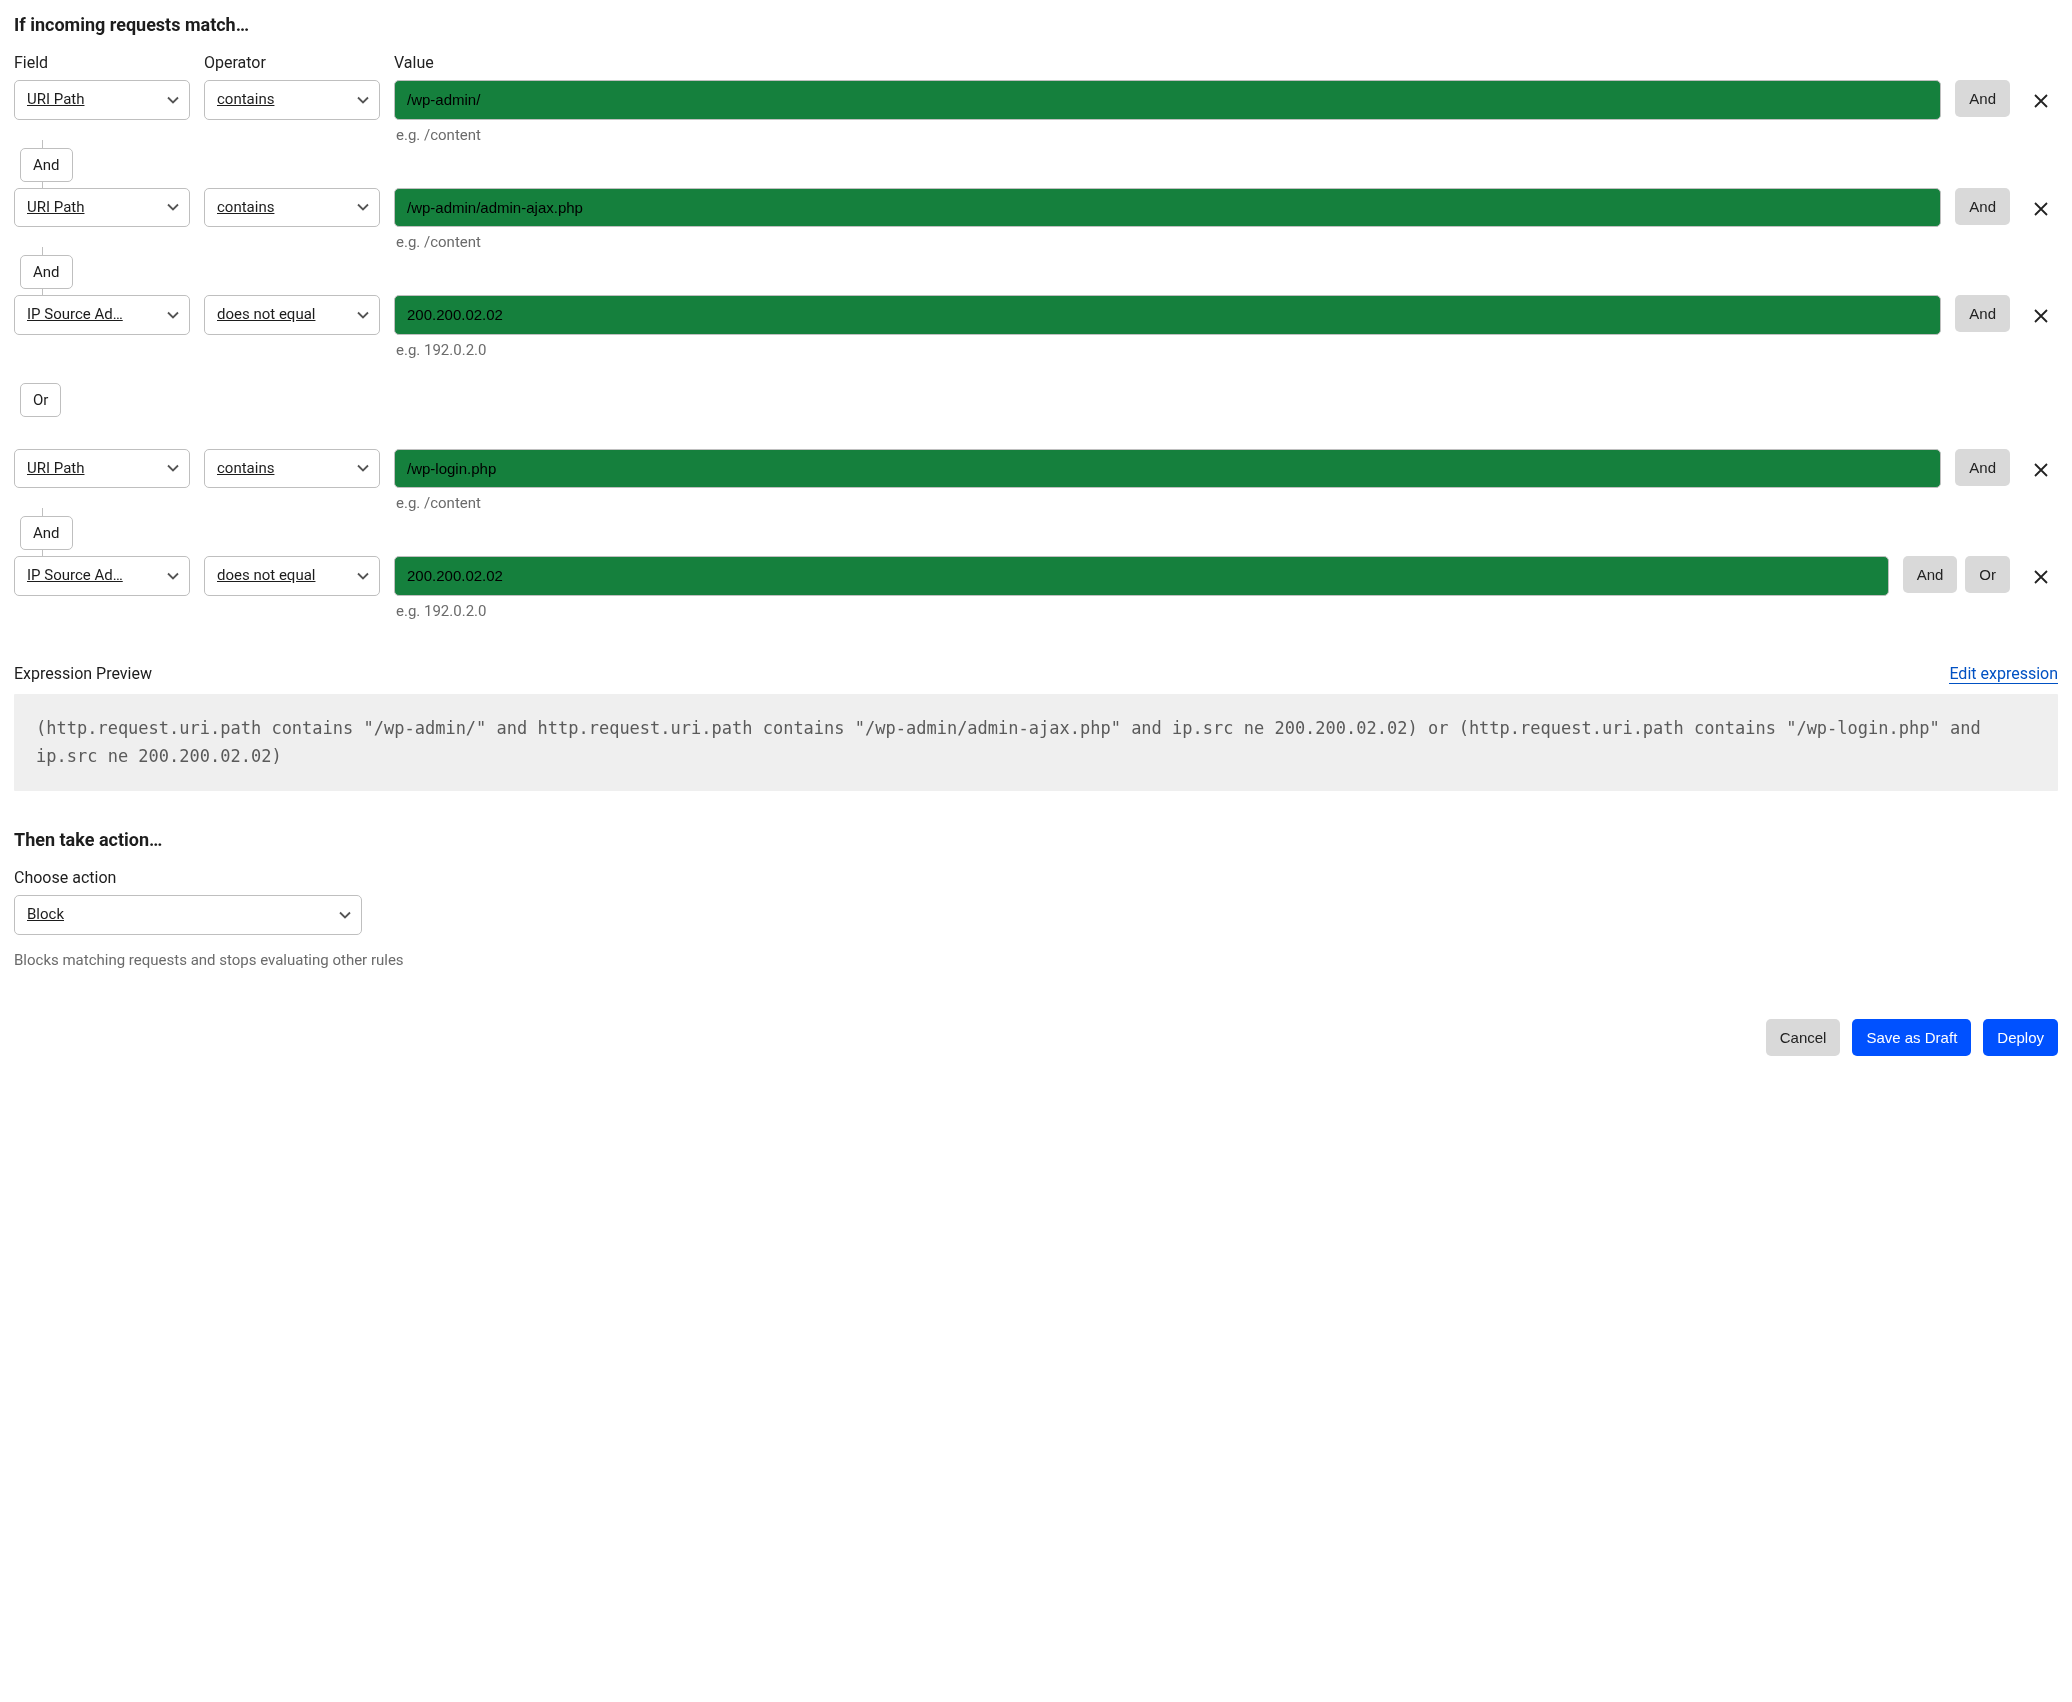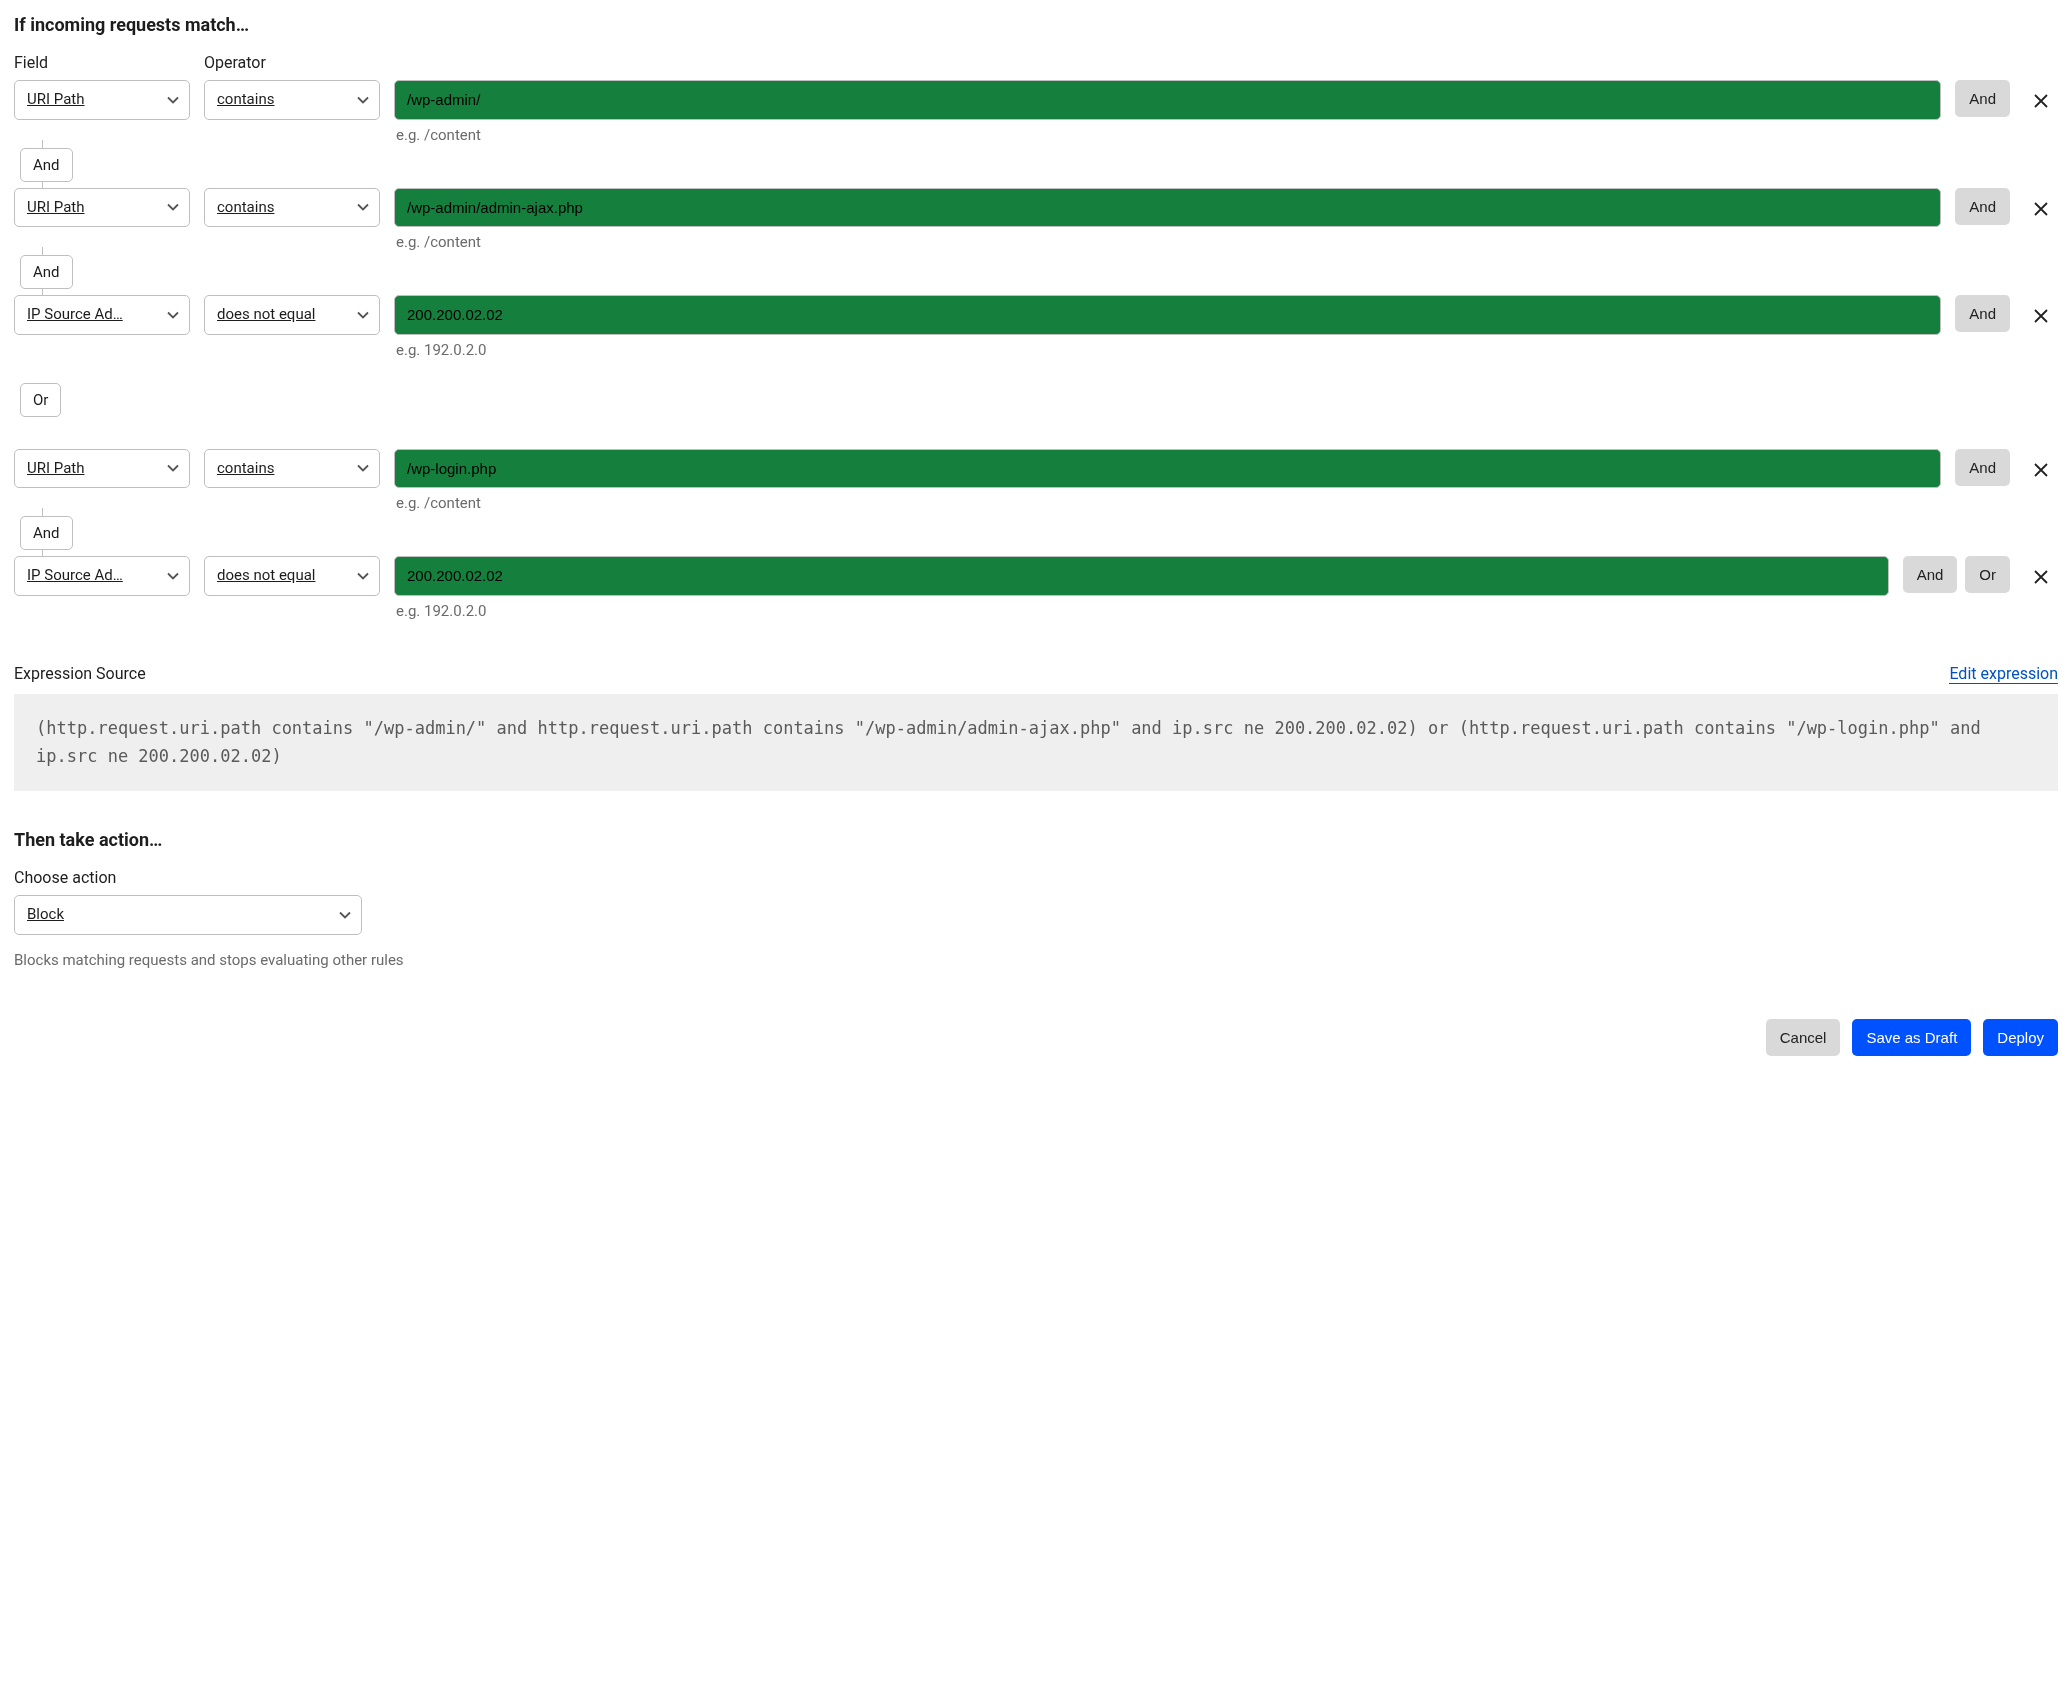--- a/index.html
+++ b/index.html
@@ -158,20 +158,21 @@
     }
   </style>
 </head>
 <body>
 
 <div class="section-title">If incoming requests match…</div>
 
 <div class="headers-row">
   <div>Field</div>
   <div>Operator</div>
+  <div>Value</div>
   <div></div>
     <div></div>
 </div>
 
 <div id="rules-container">
     <div class="rule-row">
       <div class="select"><span>URI Path</span><span class="caret">
           <svg viewBox="0 0 12 8" fill="none">
             <path d="M1 1.5 6 6.5 11 1.5" stroke="#555" stroke-width="1.8"></path>
           </svg>
@@ -276,21 +277,21 @@
       </div>
       <button class="close-btn">
         <svg viewBox="0 0 18 18">
           <path d="M3 3 L15 15 M15 3 L3 15" stroke="#222" stroke-width="1.8"></path>
         </svg>
       </button>
     </div>
   </div>
 
 <div class="preview-header">
-  <div>Expression Source</div>
+  <div>Expression Preview</div>
   <span class="link">Edit expression</span>
 </div>
 <div class="code-box">(http.request.uri.path contains "/wp-admin/" and http.request.uri.path contains "/wp-admin/admin-ajax.php" and ip.src ne 200.200.02.02) or (http.request.uri.path contains "/wp-login.php" and ip.src ne 200.200.02.02)</div>
 
 <div class="action-section">
   <div class="section-title">Then take action…</div>
   <div class="action-label">Choose action</div>
   <div class="select action-select">
     <span>Block</span>
     <span class="caret">

